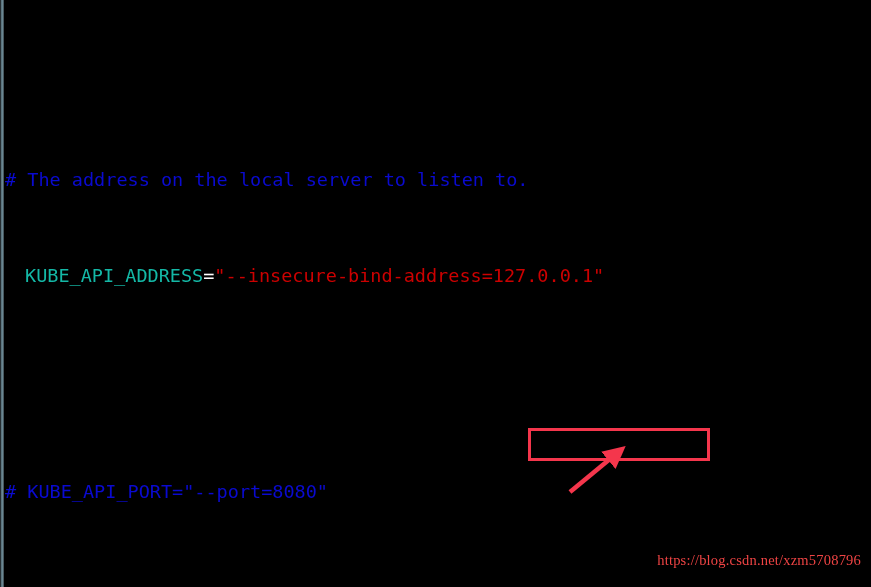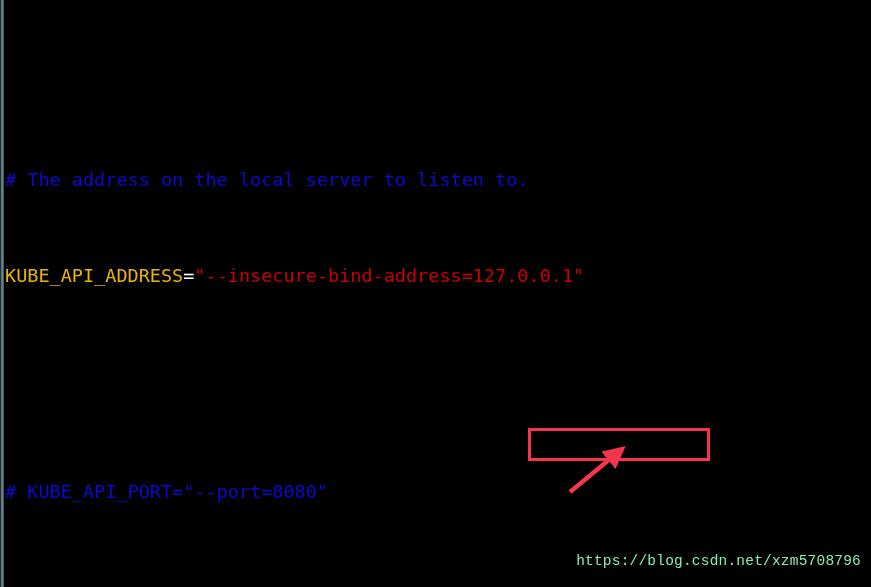--- a/index.html
+++ b/index.html
@@ -34,21 +34,21 @@
     font-size: 18.5px;
     line-height: 24px;
     white-space: pre;
     letter-spacing: 0px;
   }
   .line {
     height: 24px;
     white-space: pre;
   }
   .cmt   { color: #0a0ad0; margin-top: 36px; }
-  .key   { color: #eab308; }
+  .key   { color: #14b8a6; padding-left: 20px; }
   .eq    { color: #ffffff; }
   .val   { color: #cc0000; }
 
   
   #annot-rect {
     position: absolute;
     left: 528px;
     top: 428px;
     width: 182px;
     height: 33px;
@@ -65,22 +65,22 @@
     width: 110px;
     height: 70px;
     z-index: 21;
     pointer-events: none;
   }
   
   #watermark {
     position: absolute;
     right: 10px;
     bottom: 18px;
-    color: #86efac;
-    font-family: Liberation Mono, monospace;
+    color: #ef4444;
+    font-family: Liberation Serif, serif;
     font-size: 14.5px;
     letter-spacing: 0.2px;
     z-index: 15;
   }
 </style>
 </head>
 <body>
 
 <div id="screen">
 

